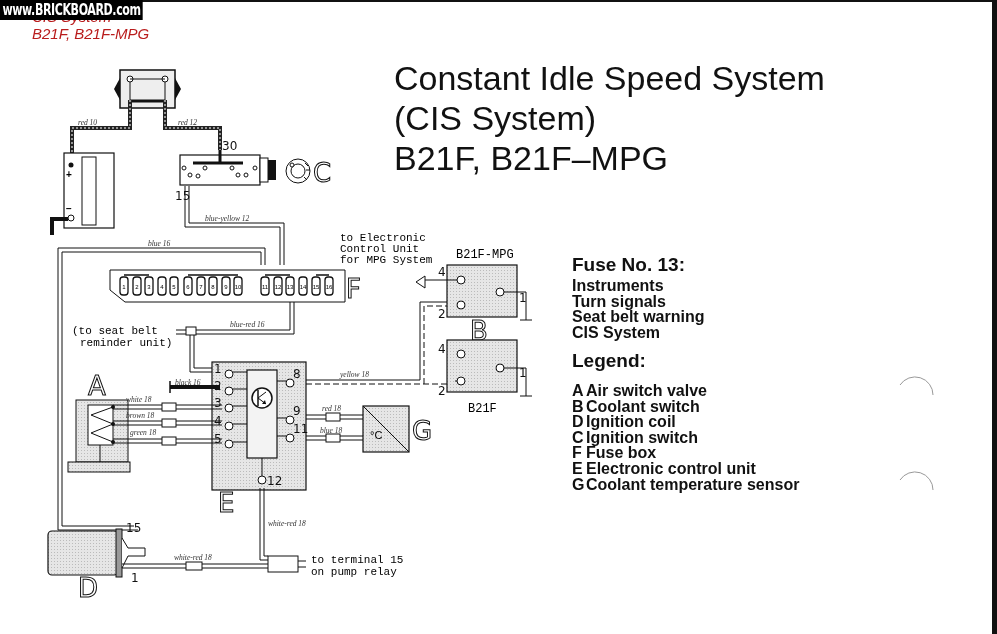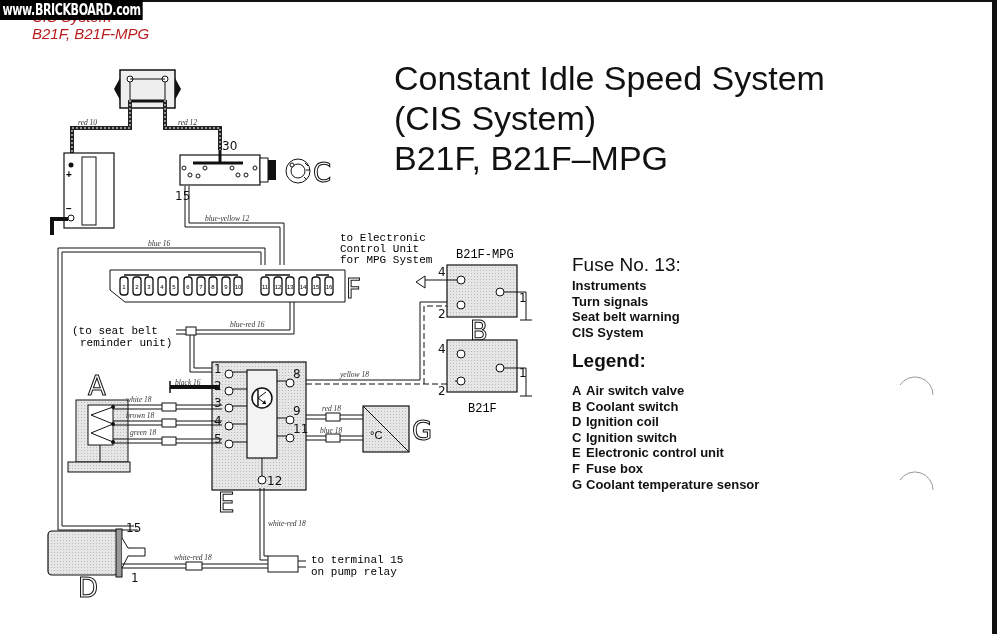--- a/index.html
+++ b/index.html
@@ -4,22 +4,22 @@
 <style>
   html, body { margin:0; padding:0; background:#fff; }
   body { width:997px; height:634px; position:relative; overflow:hidden; font-family:"Liberation Sans", sans-serif; color:#111; }
   .page-border-top { position:absolute; left:0; top:0; width:992px; height:2px; background:#111; }
   .page-border-right { position:absolute; left:992px; top:0; width:5px; height:634px; background:#111; }
   .watermark { position:absolute; left:0; top:0; background:#000; color:#fff; font-family:"DejaVu Sans Condensed","DejaVu Sans", sans-serif; font-size:15px; font-weight:bold; line-height:20px; padding:0 3px; letter-spacing:-0.5px; transform:scaleX(0.82); transform-origin:left top; }
   .header-sub { position:absolute; left:32px; top:8px; font-size:15px; font-style:italic; color:#b91c1c; line-height:17px; }
   .header-sub .l1 { display:block; clip-path: inset(8px 0 0 0); }
   .title { position:absolute; left:394px; top:58px; font-size:34px; font-weight:normal; line-height:40px; color:#111; }
   .fuse-block { position:absolute; left:572px; top:254px; }
-  .fuse-heading { font-size:19px; font-weight:normal; line-height:22px; margin-bottom:2px; }
-  .fuse-item, .legend-item { font-size:13px; font-weight:bold; line-height:15.6px; }
+  .fuse-heading { font-size:19px; font-weight:bold; line-height:22px; margin-bottom:2px; }
+  .fuse-item, .legend-item { font-size:16px; font-weight:bold; line-height:15.6px; }
   .legend-block { position:absolute; left:572px; top:350px; }
   .legend-heading { font-size:19px; font-weight:bold; line-height:22px; margin-bottom:11px; }
   .legend-key { display:inline-block; width:14px; }
   svg.diagram { position:absolute; left:0; top:0; }
   .mono { font-family:"Liberation Mono", "DejaVu Sans Mono", monospace; }
   .wire-label { font-family:"Liberation Serif", serif; font-style:italic; font-size:7.5px; fill:#333; }
   .bigletter { font-family:"DejaVu Sans", sans-serif; font-size:26px; fill:none; stroke:#111; stroke-width:1; }
   .pin-num { font-family:"DejaVu Sans", sans-serif; font-size:12px; fill:#111; }
 </style>
 </head>
@@ -47,22 +47,22 @@
   <div class="fuse-item">Seat belt warning</div>
   <div class="fuse-item">CIS System</div>
 </div>
 
 <div class="legend-block">
   <div class="legend-heading">Legend:</div>
   <div class="legend-item"><span class="legend-key">A</span><span>Air switch valve</span></div>
   <div class="legend-item"><span class="legend-key">B</span><span>Coolant switch</span></div>
   <div class="legend-item"><span class="legend-key">D</span><span>Ignition coil</span></div>
   <div class="legend-item"><span class="legend-key">C</span><span>Ignition switch</span></div>
+  <div class="legend-item"><span class="legend-key">F</span><span>Fuse box</span></div>
   <div class="legend-item"><span class="legend-key">E</span><span>Electronic control unit</span></div>
-  <div class="legend-item"><span class="legend-key">F</span><span>Fuse box</span></div>
   <div class="legend-item"><span class="legend-key">G</span><span>Coolant temperature sensor</span></div>
 </div>
 
 <svg class="diagram" width="997" height="634" viewBox="0 0 997 634">
   <defs>
     <pattern id="dots" width="3" height="3" patternUnits="userSpaceOnUse">
       <rect width="3" height="3" fill="#e6e6e6"></rect>
       <rect x="0" y="0" width="1" height="1" fill="#bbb"></rect>
     </pattern>
   </defs>

